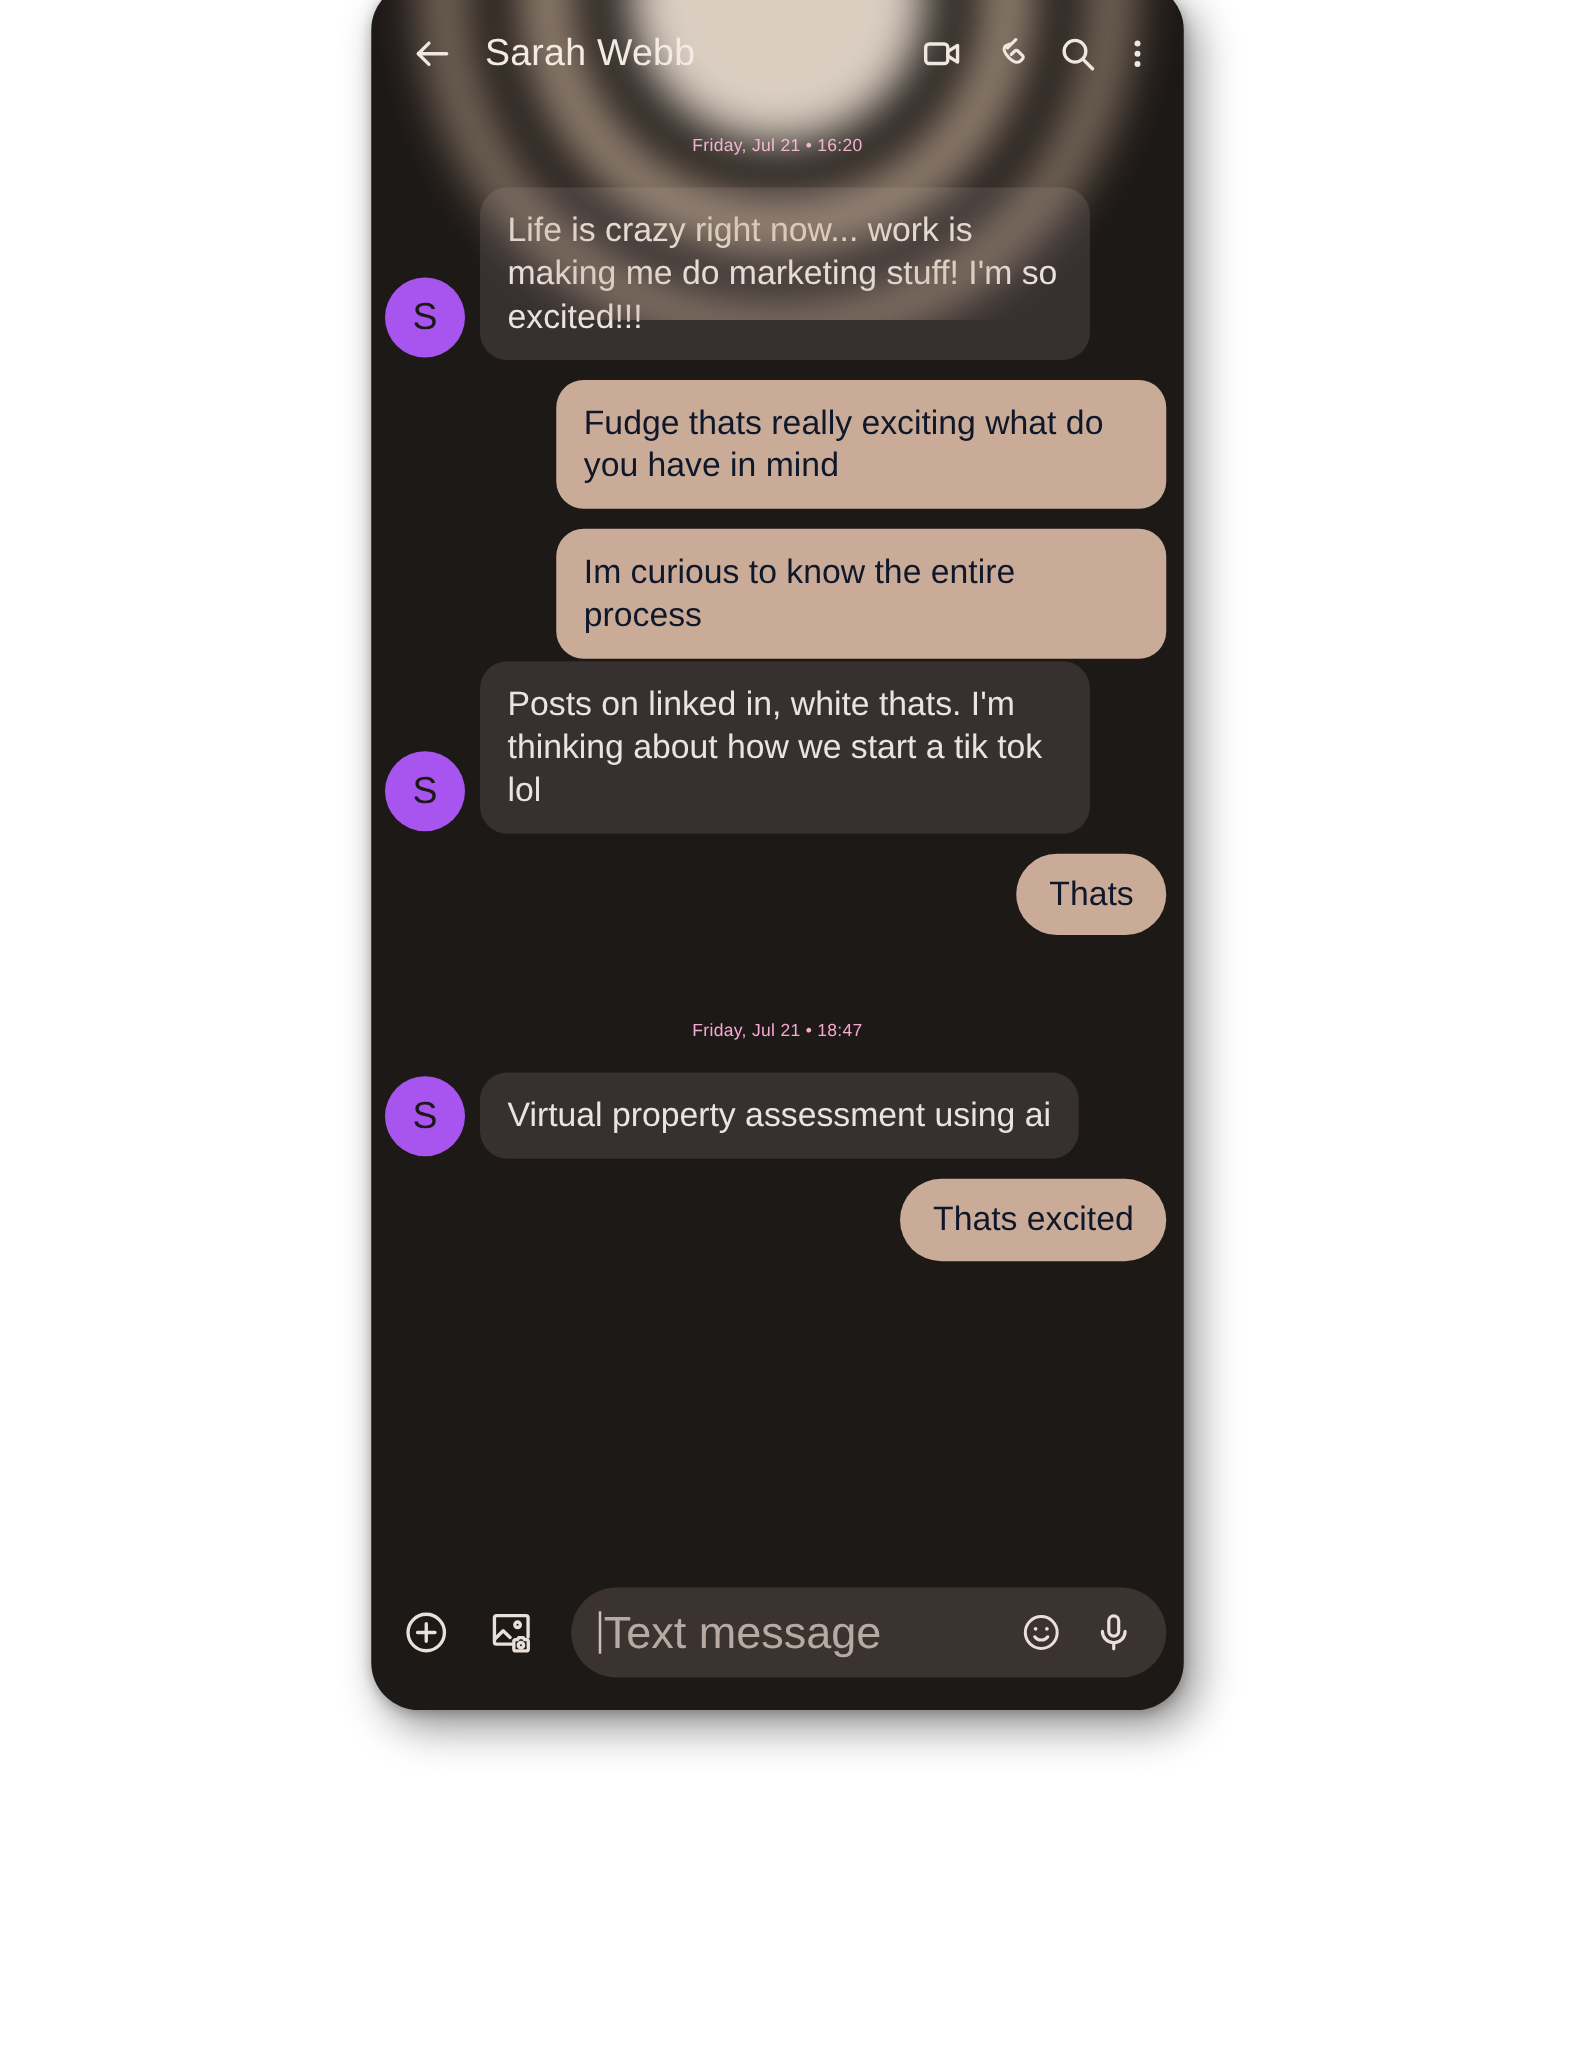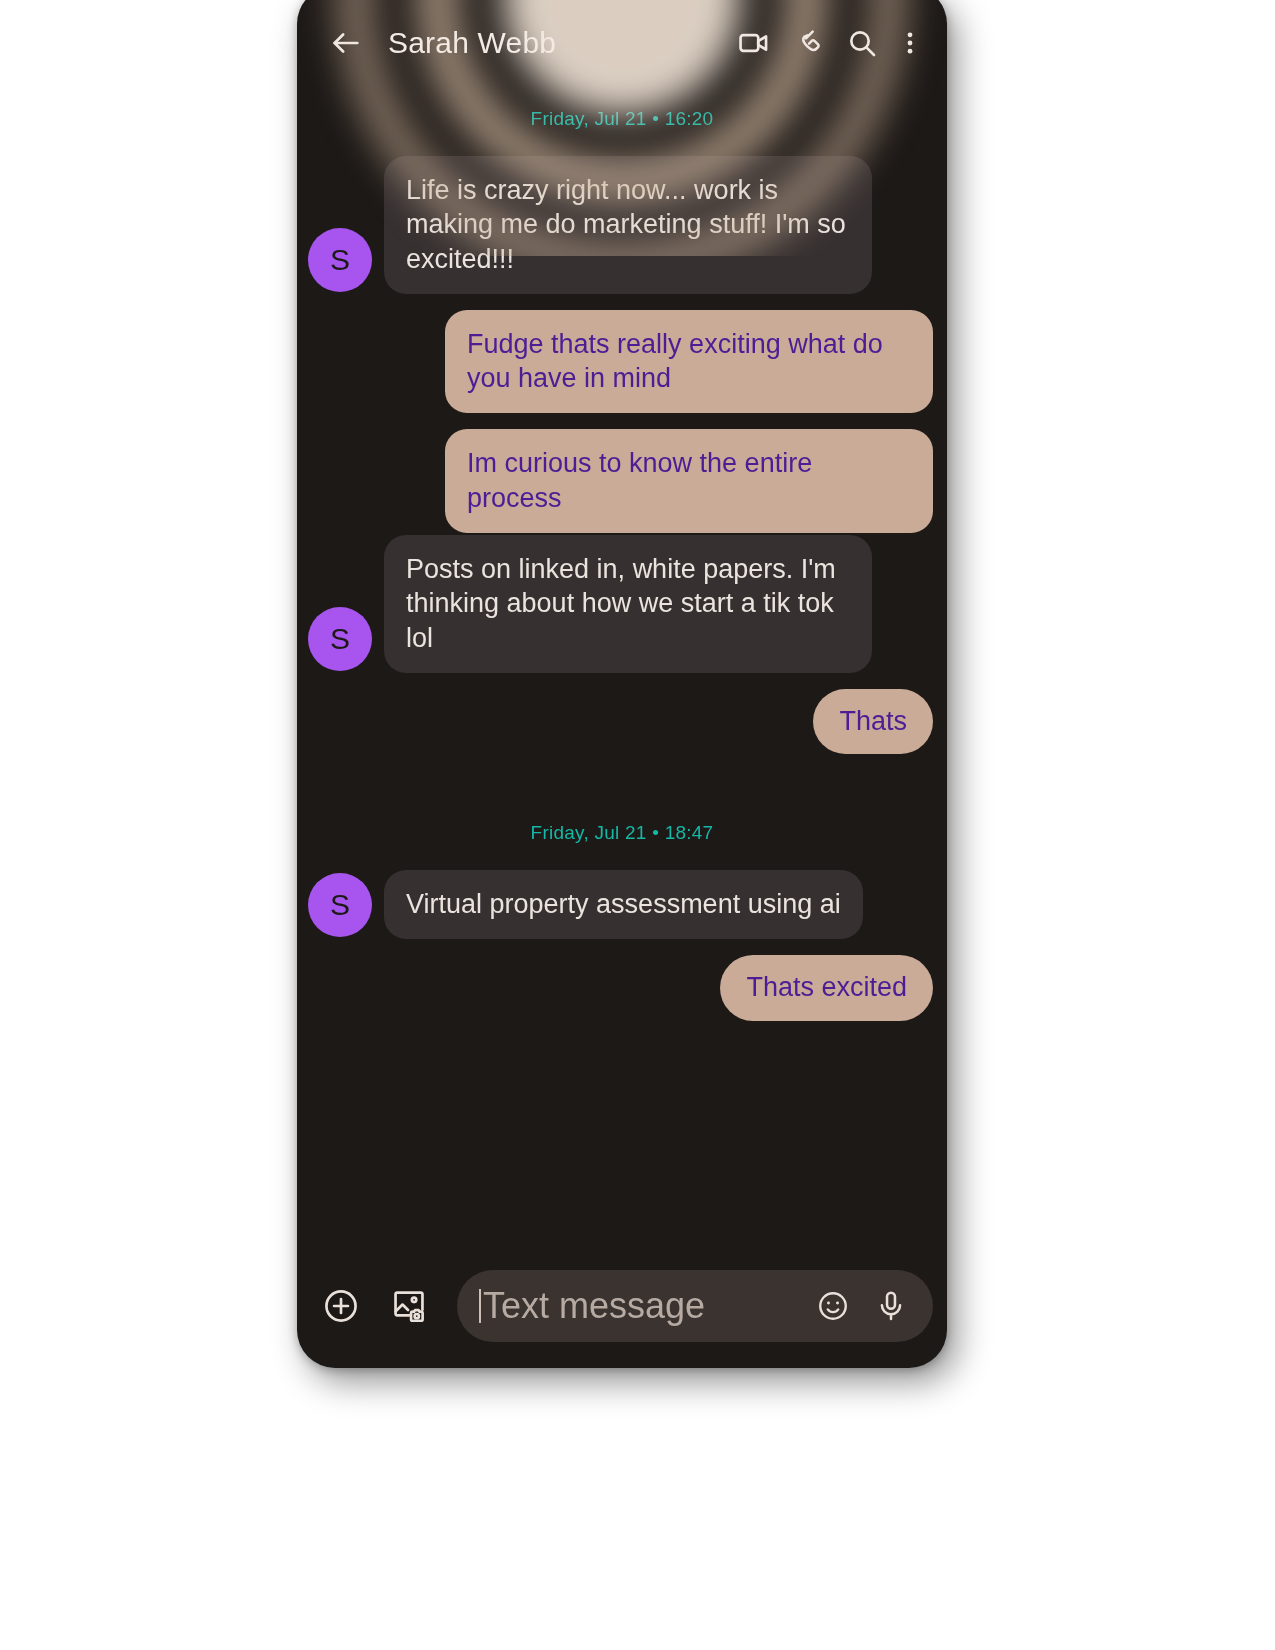--- a/index.html
+++ b/index.html
@@ -92,22 +92,22 @@
   
   #thread {
     position: absolute;
     left: 0; top: 100px;
     width: 650px; height: 1182px;
     overflow: hidden;
     z-index: 1;
   }
   .daystamp {
     text-align: center;
-    color: #14b8a6;
-    font-size: 19px;
+    color: #f9a8d4;
+    font-size: 14px;
     letter-spacing: 0.25px;
   }
   .row { display: flex; align-items: flex-end; }
   .row.in  { justify-content: flex-start; padding-left: 11px; }
   .row.out { justify-content: flex-end;  padding-right: 14px; }
 
   .avatar {
     flex: 0 0 auto;
     width: 64px; height: 64px;
     border-radius: 50%;
@@ -127,21 +127,21 @@
     word-wrap: break-word;
     white-space: pre-wrap;
   }
   .bubble.in {
     background: #363030;
     color: #ebe4de;
     border-radius: 22px 22px 22px 22px;
   }
   .bubble.out {
     background: #c9ab97;
-    color: #4c1d95;
+    color: #0f172a;
     border-radius: 22px 22px 22px 22px;
   }
   .bubble.pill-out { border-radius: 34px; padding: 15px 26px 16px; }
 
   
   #composer {
     position: absolute;
     left: 0; bottom: 14px;
     width: 650px; height: 96px;
     display: flex; align-items: center;
@@ -234,21 +234,21 @@
           <div class="bubble in">Life is crazy right now... work is making me do marketing stuff! I'm so excited!!!</div>
         </div>
         <div class="row out" style="margin-bottom: 16px;">
           <div class="bubble out">Fudge thats really exciting what do you have in mind</div>
         </div>
         <div class="row out" style="margin-bottom: 2px;">
           <div class="bubble out">Im curious to know the entire process</div>
         </div>
         <div class="row in" style="margin-bottom: 16px;">
           <div class="avatar">S</div>
-          <div class="bubble in">Posts on linked in, white papers. I'm thinking about how we start a tik tok lol</div>
+          <div class="bubble in">Posts on linked in, white thats. I'm thinking about how we start a tik tok lol</div>
         </div>
         <div class="row out" style="margin-bottom: 16px;">
           <div class="bubble out pill-out">Thats</div>
         </div>
         <div class="daystamp" style="margin-top: 68px; margin-bottom: 26px;">Friday, Jul 21 • 18:47</div>
         <div class="row in" style="margin-bottom: 16px;">
           <div class="avatar">S</div>
           <div class="bubble in">Virtual property assessment using ai</div>
         </div>
         <div class="row out" style="margin-bottom: 16px;">

